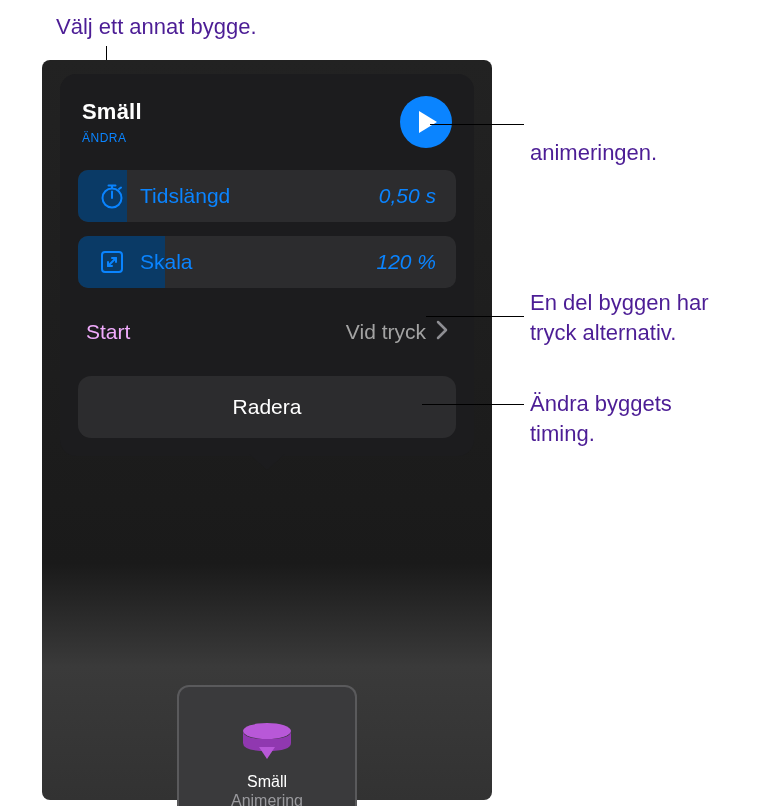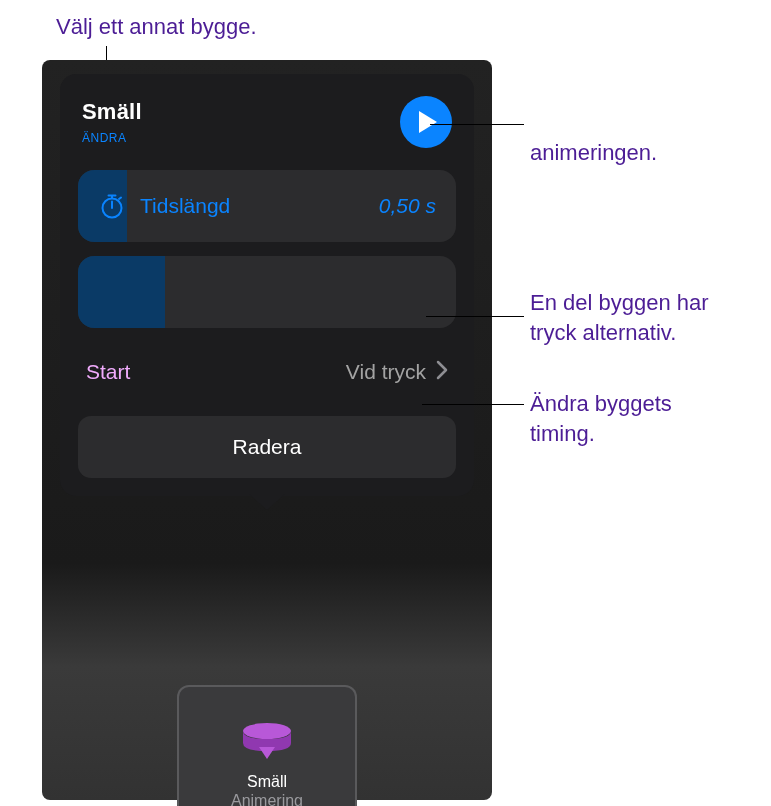--- a/index.html
+++ b/index.html
@@ -71,22 +71,22 @@
     .play-triangle {
       width: 0;
       height: 0;
       border-top: 11px solid transparent;
       border-bottom: 11px solid transparent;
       border-left: 18px solid #fff;
       margin-left: 4px;
     }
     .option-row {
       background: #2c2c2e;
-      border-radius: 16px;
-      height: 72px;
+      border-radius: 10px;
+      height: 52px;
       display: flex;
       align-items: center;
       padding: 0 20px;
       margin-bottom: 14px;
       position: relative;
       overflow: hidden;
     }
     .option-row .progress-fill {
       position: absolute;
       left: 0;
@@ -251,20 +251,32 @@
             <line x1="21" y1="7" x2="23" y2="5.5" stroke="#0a84ff" stroke-width="2" stroke-linecap="round"></line>
           </svg>
         </div>
         <div class="option-label">Tidslängd</div>
         <div class="option-value">0,50 s</div>
       </div>
     </div>
 
     <div class="option-row">
       <div class="progress-fill" style="width:23%;"></div>
+      <div class="content">
+        <div class="option-icon">
+          <svg width="28" height="28" viewBox="0 0 28 28" fill="none">
+            <rect x="4" y="4" width="20" height="20" rx="3" stroke="#0a84ff" stroke-width="2"></rect>
+            <path d="M10 18 L18 10" stroke="#0a84ff" stroke-width="2" stroke-linecap="round"></path>
+            <path d="M14 10 L18 10 L18 14" stroke="#0a84ff" stroke-width="2" stroke-linecap="round" stroke-linejoin="round"></path>
+            <path d="M14 18 L10 18 L10 14" stroke="#0a84ff" stroke-width="2" stroke-linecap="round" stroke-linejoin="round"></path>
+          </svg>
+        </div>
+        <div class="option-label">Skala</div>
+        <div class="option-value">120 %</div>
+      </div>
     </div>
 
     <div class="start-row">
       <div class="start-label">Start</div>
       <div class="start-value">Vid tryck</div>
       <div class="chevron">
         <svg width="12" height="20" viewBox="0 0 12 20" fill="none">
           <path d="M2 2 L10 10 L2 18" stroke="#8e8e93" stroke-width="2.5" stroke-linecap="round" stroke-linejoin="round"></path>
         </svg>
       </div>

